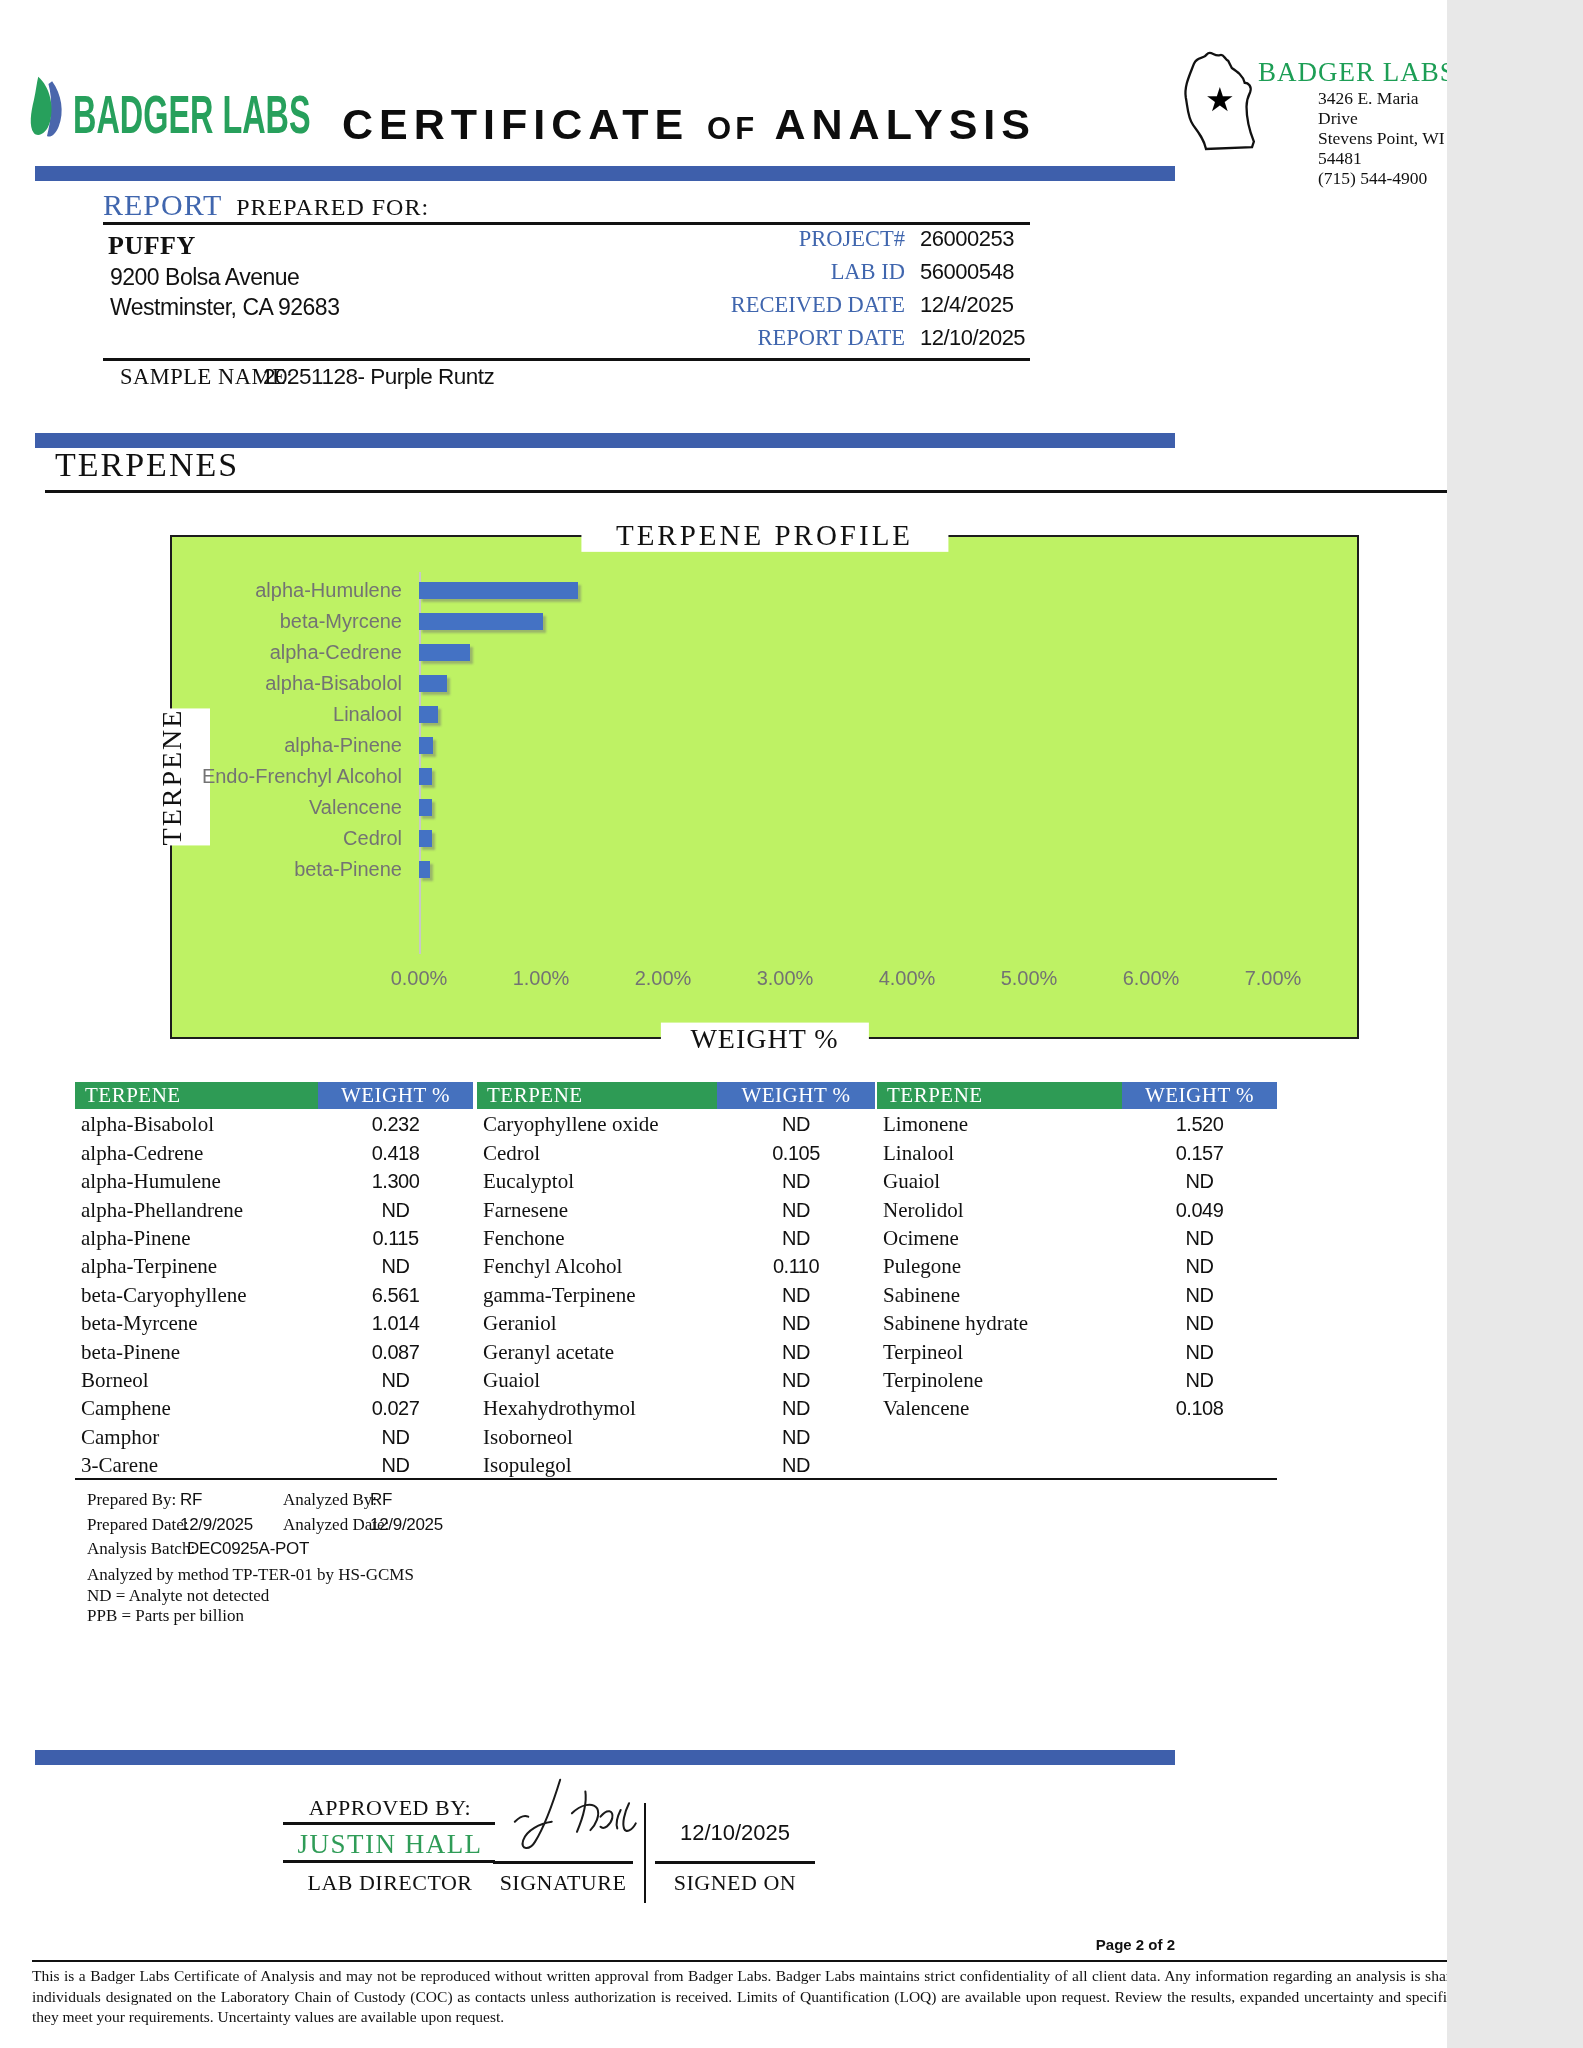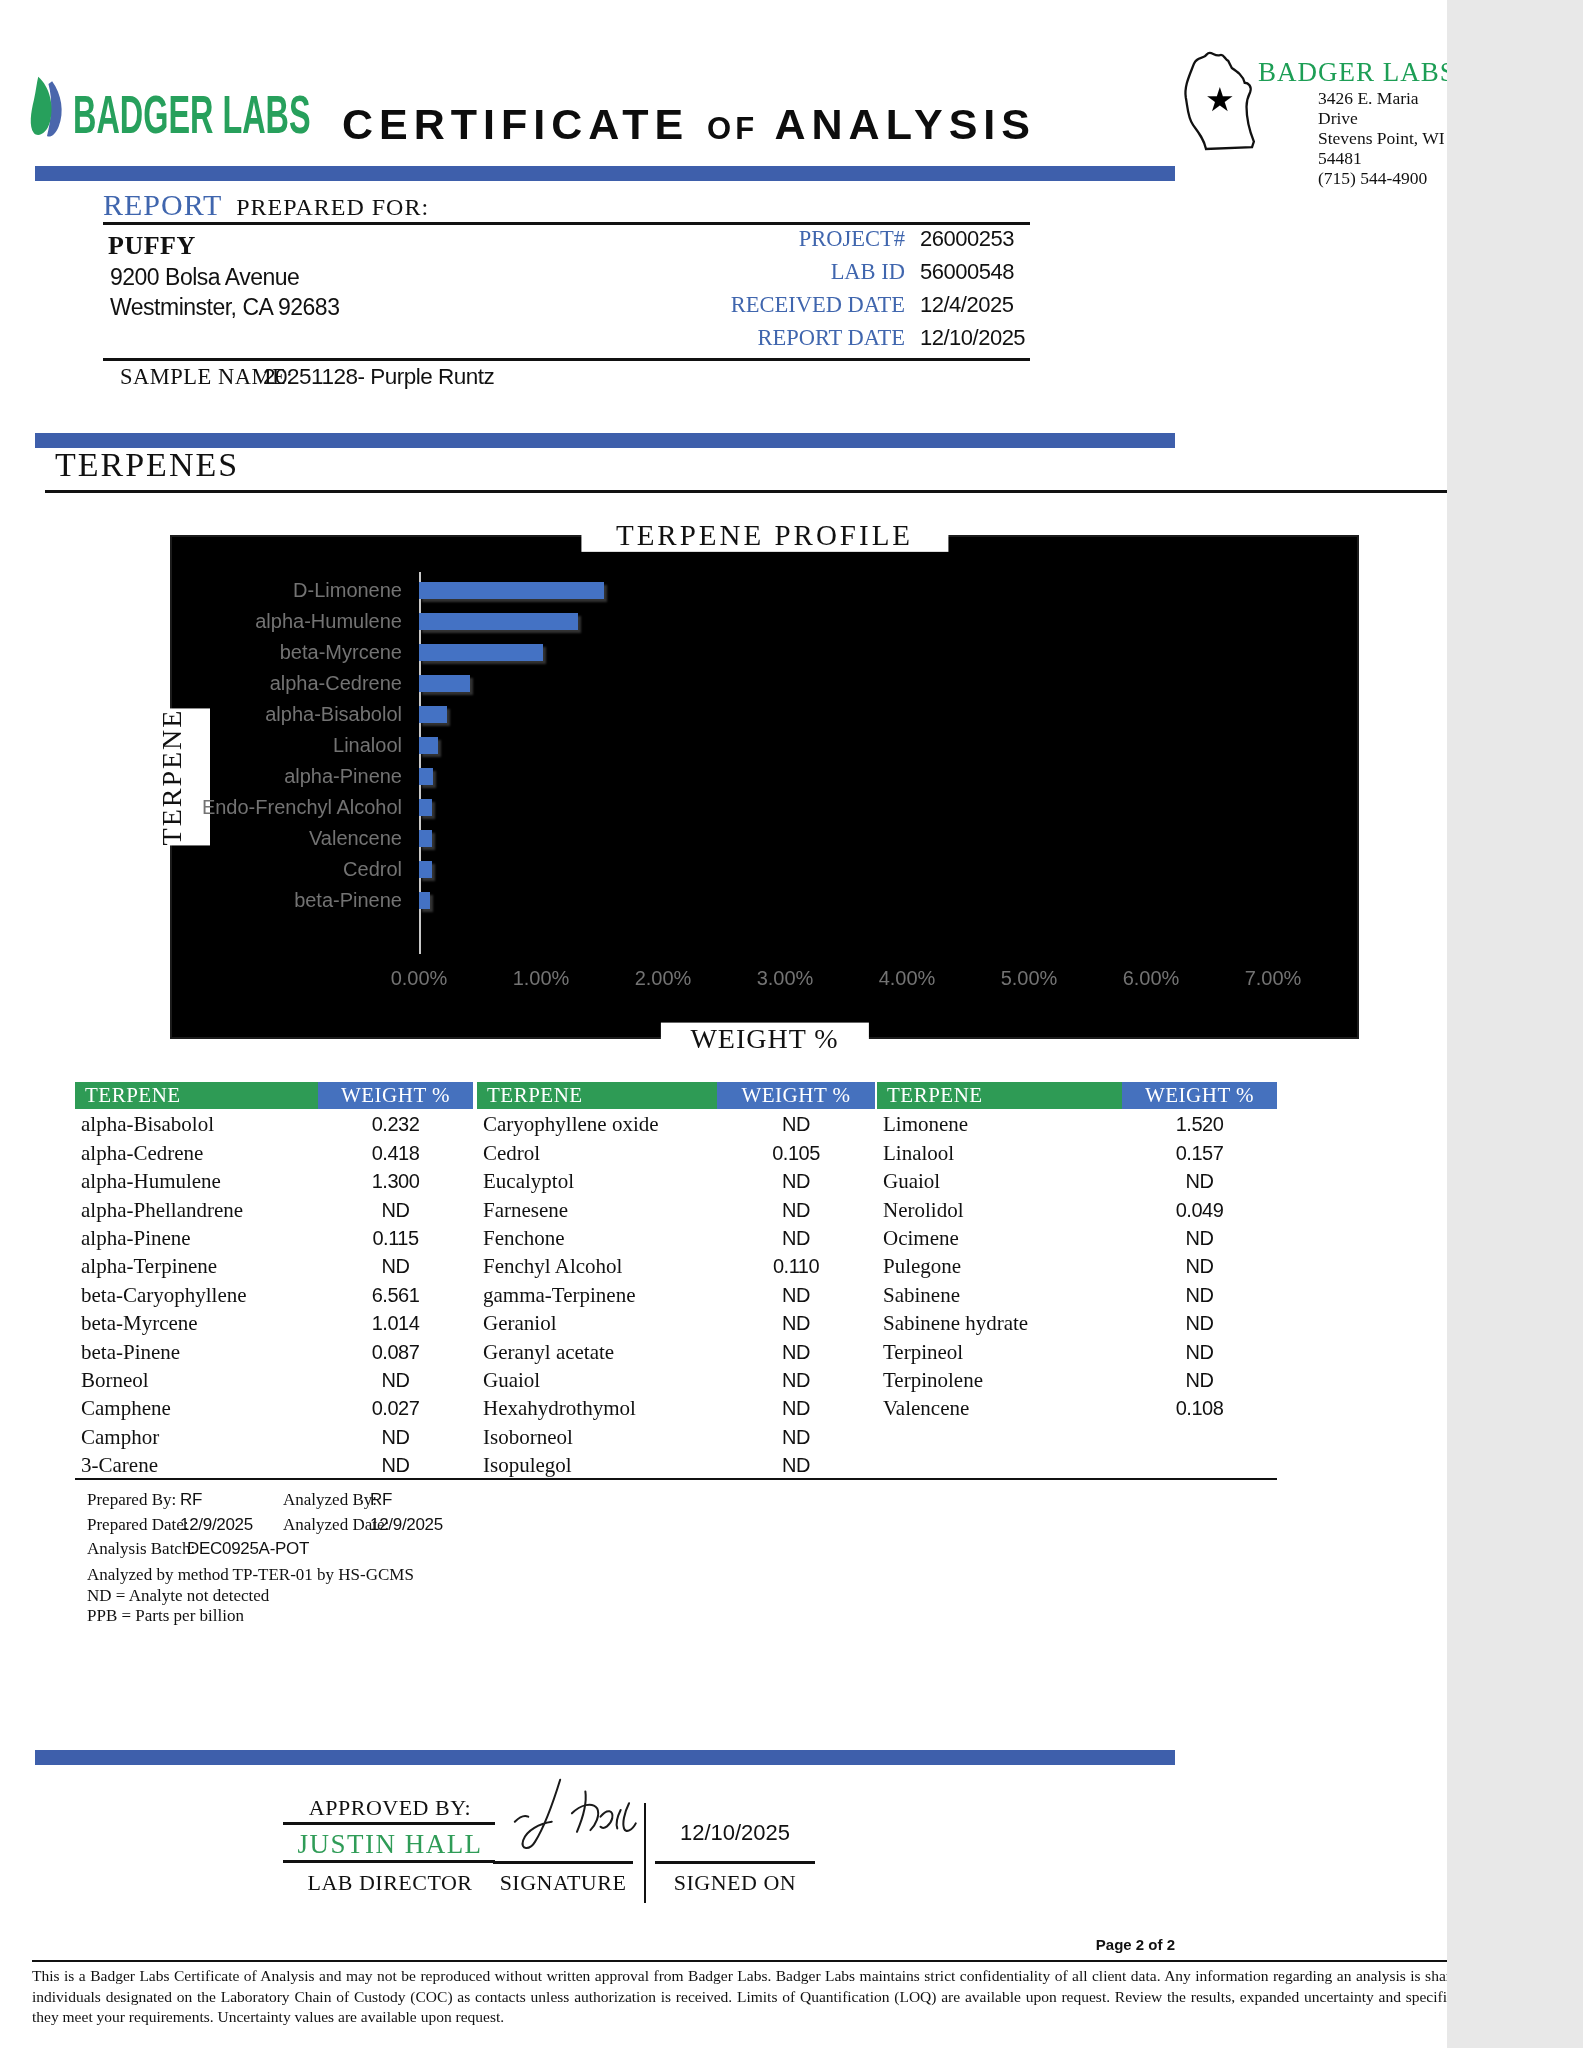--- a/index.html
+++ b/index.html
@@ -21,21 +21,21 @@
   
   .report-word{font-size:30px;color:#4066ae;letter-spacing:1px;}
   .prepared-for{font-size:24px;color:#111;letter-spacing:1px;}
   .client-name{font-size:26px;font-weight:bold;letter-spacing:0.5px;}
   .client-addr{font-size:23px;}
   .field-label{font-size:22.5px;color:#4066ae;text-align:right;width:345px;}
   .field-value{font-size:22px;}
   .sample-label{font-size:22.5px;letter-spacing:0.5px;}
   .section-title{font-size:34px;letter-spacing:2px;}
   
-  .chart-box{border:2px solid #1c1c1c;background:#000000;}
+  .chart-box{border:2px solid #1c1c1c;background:#bef264;}
   .chart-title{font-size:29px;letter-spacing:3px;background:#fff;padding:0 35px;white-space:nowrap;}
   .chart-ylab{font-size:28px;letter-spacing:2px;background:#fff;padding:22px 0;white-space:nowrap;
               transform:translate(-50%,-50%) rotate(-90deg);}
   .chart-xlab{font-size:28px;letter-spacing:1px;background:#fff;padding:0 30px;white-space:nowrap;}
   .crow{display:flex;align-items:center;height:31px;}
   .clabel{width:230px;text-align:right;padding-right:17px;font-family:"Liberation Sans",sans-serif;
           font-size:20px;color:#737373;white-space:nowrap;flex:none;}
   .cbar{height:17px;box-shadow:2.5px 2.5px 2px rgba(110,110,110,0.45);flex:none;}
   .ctick{position:absolute;width:90px;margin-left:-45px;text-align:center;
          font-family:"Liberation Sans",sans-serif;font-size:20px;color:#737373;}
@@ -124,24 +124,20 @@
   <div class="abs section-title" style="left:55px;top:446px;">TERPENES</div>
   <div class="abs hline" style="left:45px;top:490px;width:1455px;height:2.5px;"></div>
 
   <div class="abs chart-box" style="left:170px;top:535px;width:1185px;height:500px;">
     <div class="abs chart-title" style="left:50%;top:0;transform:translate(-50%,-55%);">TERPENE PROFILE</div>
     <div class="abs chart-ylab" style="left:0;top:48%;">TERPENE</div>
     <div class="abs chart-xlab" style="left:50%;bottom:0;transform:translate(-50%,55%);">WEIGHT %</div>
     <div class="caxis" style="left:247px;top:35px;height:382px;"></div>
     <div class="abs" id="chart-rows" style="left:0;top:38px;width:100%;">
         <div class="crow">
-          <div class="clabel">D-Limonene</div>
-          <div class="cbar" title="1.52%" style="width: 185px; background: rgb(68, 114, 196);"></div>
-        </div>
-        <div class="crow">
           <div class="clabel">alpha-Humulene</div>
           <div class="cbar" title="1.3%" style="width: 159px; background: rgb(68, 114, 196);"></div>
         </div>
         <div class="crow">
           <div class="clabel">beta-Myrcene</div>
           <div class="cbar" title="1.014%" style="width: 124px; background: rgb(68, 114, 196);"></div>
         </div>
         <div class="crow">
           <div class="clabel">alpha-Cedrene</div>
           <div class="cbar" title="0.418%" style="width: 51px; background: rgb(68, 114, 196);"></div>

